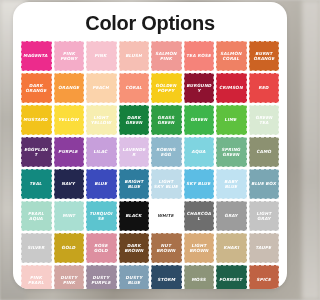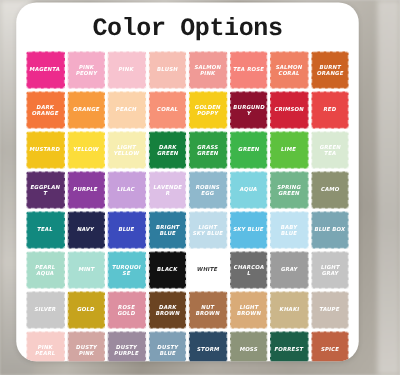--- a/index.html
+++ b/index.html
@@ -53,21 +53,21 @@
   }
 
   #page-title {
     text-align: center;
     font-size: 20px;
     font-weight: bold;
     color: #1a1a1a;
     letter-spacing: -0.3px;
     margin-top: 10px;
     margin-bottom: 6px;
-    font-family: Liberation Mono, monospace;
+    font-family: Liberation Sans, sans-serif;
   }
 
   #swatch-grid {
     display: grid;
     grid-template-columns: repeat(8, 1fr);
     gap: 2px 2px;
     padding: 0 8px;
   }
 
   .swatch {

